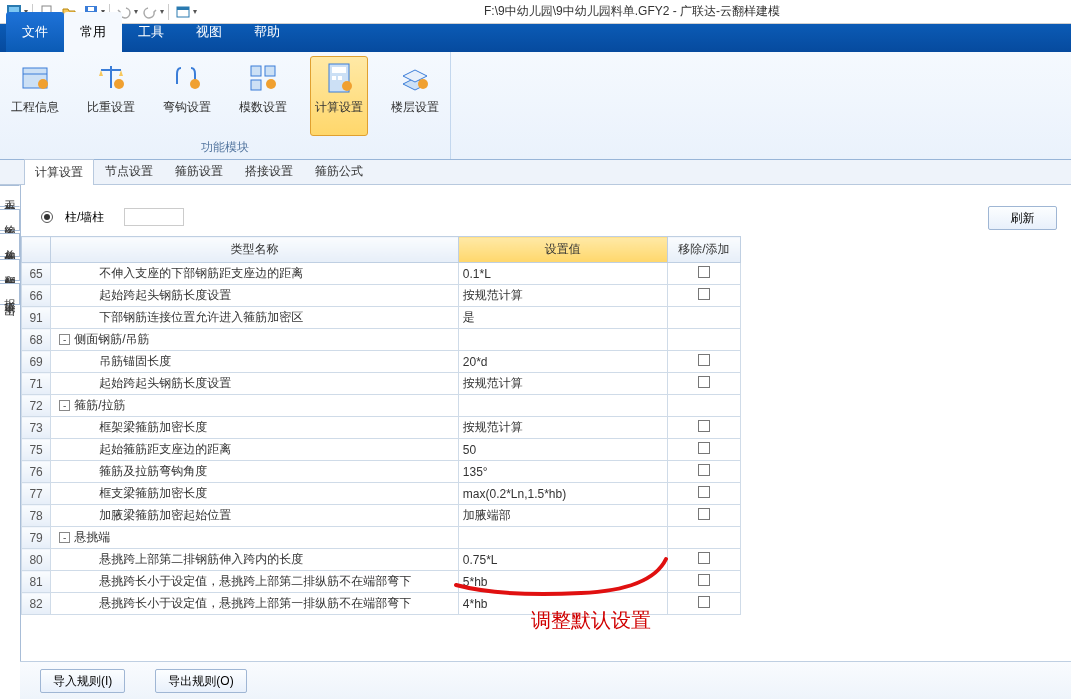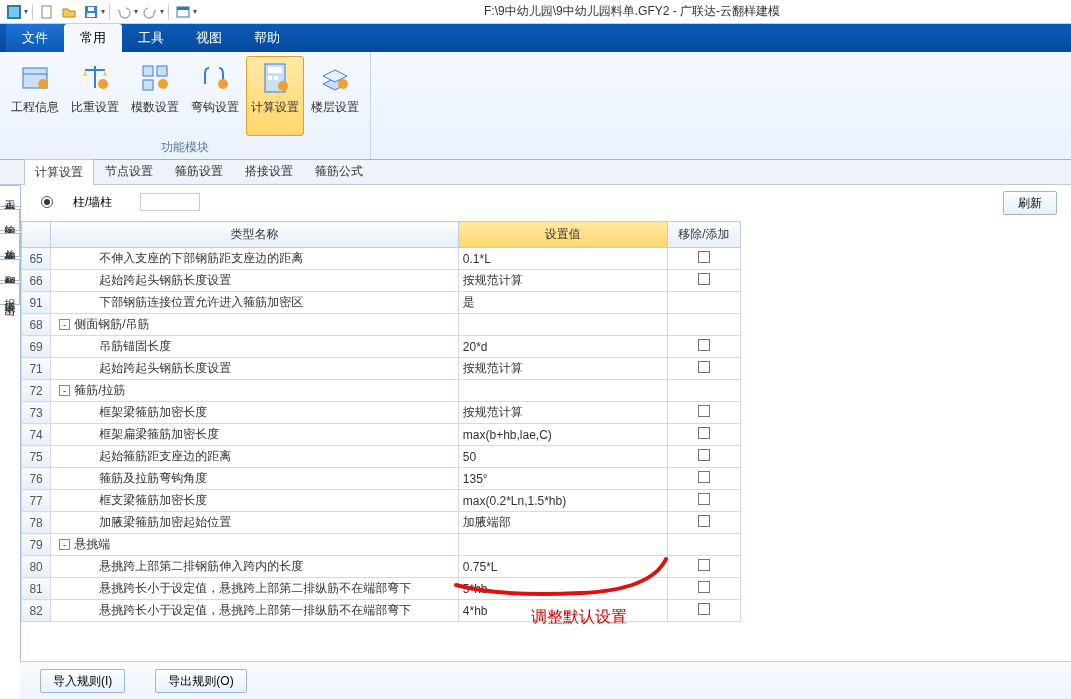--- a/index.html
+++ b/index.html
@@ -8,70 +8,70 @@
   
   .titlebar { height: 24px; background: #fff; display: flex; align-items: center; padding: 0 4px; border-bottom: 1px solid #d0d0d0; }
   .qat { display: flex; gap: 2px; align-items: center; }
   .qat-btn { width: 20px; height: 20px; display:flex; align-items:center; justify-content:center; cursor:pointer; }
   .qat-sep { width:1px; height:16px; background:#ccc; margin:0 2px; }
   .dropdown-arrow { font-size:8px; color:#555; margin-left:-2px; }
   .title-text { flex:1; text-align:center; color:#333; font-size:12px; }
   
   
   .menubar { height: 28px; background: linear-gradient(#0b5bb5,#064a9e); display:flex; align-items:flex-end; padding-left:6px; }
-  .menu-tab { padding: 5px 16px; color:#fff; cursor:pointer; font-size:13px; }
+  .menu-tab { padding: 11px 16px; color:#fff; cursor:pointer; font-size:13px; }
   .menu-tab.file { background:linear-gradient(#1e72d8,#0b5bb5); border-radius:3px 3px 0 0; }
   .menu-tab.active { background:#f5f9fe; color:#000; border-radius:3px 3px 0 0; }
 
   
   .ribbon { height: 108px; background: linear-gradient(#f5f9fe,#eaf2fc); border-bottom:1px solid #98b5d8; display:flex; }
   .ribbon-group { border-right:1px solid #c3d7ee; padding: 4px 6px 0 6px; display:flex; flex-direction:column; }
-  .ribbon-row { display:flex; gap:2px; flex:1; }
+  .ribbon-row { display:flex; gap:18px; flex:1; }
   .ribbon-btn { width:58px; display:flex; flex-direction:column; align-items:center; justify-content:flex-start; padding-top:4px; cursor:pointer; border:1px solid transparent; border-radius:3px; }
   .ribbon-btn.active { background: linear-gradient(#ffe9a6,#ffd76b); border-color:#e0a030; }
   .ribbon-icon { width:34px; height:34px; display:flex; align-items:center; justify-content:center; margin-bottom:4px; }
   .ribbon-label { font-size:12px; color:#333; text-align:center; }
   .ribbon-group-label { text-align:center; color:#5577a0; font-size:12px; padding:3px 0; }
 
   
   .subtab-bar { height:25px; background:#eef3fa; border-bottom:1px solid #b8c9de; display:flex; align-items:flex-end; padding-left:24px; gap:0; }
   .subtab { padding:4px 10px; border:1px solid transparent; border-bottom:none; cursor:pointer; color:#333; background:transparent; }
   .subtab.active { background:#fff; border-color:#b8c9de; position:relative; top:1px; }
 
   
   .left-rail { position:absolute; left:0; top:185px; width:20px; display:flex; flex-direction:column; }
   .rail-tab { writing-mode: vertical-rl; text-orientation: upright; background:#fff; border:1px solid #a8bdd7; border-left:none; padding:6px 2px; margin-bottom:2px; cursor:pointer; color:#333; font-size:11px; letter-spacing:2px; }
   .rail-tab.active { background:#fff; border-right:1px solid #fff; }
 
   
   .main { position:absolute; left:20px; right:0; top:185px; bottom:0; background:#fff; border-left:1px solid #a8bdd7; display:flex; flex-direction:column; }
-  .option-row { padding:8px 20px; display:flex; align-items:center; gap:20px; background:#fff; }
+  .option-row { padding:8px 20px; display:flex; align-items:center; gap:12px; background:#fff;margin-top:15px; }
   .radio { width:12px; height:12px; border:1px solid #555; border-radius:50%; display:inline-block; position:relative; }
   .radio.checked::after { content:""; position:absolute; left:2px; top:2px; width:6px; height:6px; background:#333; border-radius:50%; }
-  .refresh-btn { position:absolute; right:14px; top:6px; width:54px; height:24px; background:linear-gradient(#fcfeff,#e8f0fb); border:1px solid #9fb6d4; border-radius:2px; cursor:pointer; text-align:center; line-height:22px; }
+  .refresh-btn { position:absolute; right:14px; top:6px; width:69px; height:24px; background:linear-gradient(#fcfeff,#e8f0fb); border:1px solid #9fb6d4; border-radius:2px; cursor:pointer; text-align:center; line-height:22px; }
 
   
   .table-wrap { flex:1; overflow:hidden; margin:2px 0 0 0; }
   table.grid { border-collapse:collapse; width:720px; table-layout:fixed; }
   table.grid th { background:linear-gradient(#fafcfe,#e6eef8); border:1px solid #bfcfe2; padding:4px 2px; font-weight:normal; color:#333; text-align:center; }
   table.grid th.val { background:linear-gradient(#ffe9a6,#ffd76b); }
   table.grid td { border:1px solid #cfdbe8; padding:2px 4px; height:18px; color:#333; background:#fff; }
   table.grid td.rownum { background:linear-gradient(#fafcfe,#e6eef8); text-align:center; color:#555; width:28px; }
   table.grid td.name { width:390px; }
   table.grid td.val { width:200px; }
   table.grid td.chk { width:70px; text-align:center; }
   .tree-toggle { display:inline-block; width:11px; height:11px; border:1px solid #888; text-align:center; line-height:9px; font-size:10px; margin-right:4px; color:#555; background:#fff; }
   .indent-1 { padding-left: 8px !important; }
   .indent-3 { padding-left: 48px !important; }
   .chkbox { display:inline-block; width:12px; height:12px; border:1px solid #777; background:#fff; }
   td.name, td.val { overflow:hidden; white-space:nowrap; text-overflow:clip; }
 
   
   .hint-row { padding:6px 10px; color:#333; }
-  .annot { position:absolute; color:#d00000; font-size:16px; }
+  .annot { position:absolute; color:#d00000; font-size:20px; }
   
   
   .bottom-bar { position:absolute; left:20px; right:0; bottom:0; height:38px; border-top:1px solid #bfcfe2; background:linear-gradient(#f9fbfe,#eef4fb); display:flex; align-items:center; padding-left:20px; gap:30px; }
   .btn { height:24px; padding:0 12px; background:linear-gradient(#fcfeff,#e8f0fb); border:1px solid #9fb6d4; border-radius:2px; cursor:pointer; line-height:22px; }
   
   svg { display:block; }
 </style>
 </head>
 <body>
 
@@ -156,36 +156,36 @@
               <line x1="6" y1="8" x2="26" y2="8" stroke="#3b7dd8" stroke-width="2"></line>
               <path d="M4 14 L8 14 L6 8z M24 14 L28 14 L26 8z" fill="#f7c85e"></path>
               <circle cx="24" cy="22" r="5" fill="#f0a030"></circle>
             </svg>
           </div>
         <div class="ribbon-label">比重设置</div>
       </div>
       <div class="ribbon-btn">
         <div class="ribbon-icon">
             <svg width="32" height="32">
+              <path d="M10 6 Q6 6 6 12 L6 22 M20 6 Q24 6 24 12 L24 22" fill="none" stroke="#3b7dd8" stroke-width="2"></path>
+              <circle cx="24" cy="22" r="5" fill="#f0a030"></circle>
+            </svg>
+          </div>
+        <div class="ribbon-label">弯钩设置</div>
+      </div>
+      <div class="ribbon-btn">
+        <div class="ribbon-icon">
+            <svg width="32" height="32">
               <rect x="4" y="4" width="10" height="10" fill="#cce0f5" stroke="#3b7dd8"></rect>
               <rect x="18" y="4" width="10" height="10" fill="#cce0f5" stroke="#3b7dd8"></rect>
               <rect x="4" y="18" width="10" height="10" fill="#cce0f5" stroke="#3b7dd8"></rect>
               <circle cx="24" cy="22" r="5" fill="#f0a030"></circle>
             </svg>
           </div>
         <div class="ribbon-label">模数设置</div>
-      </div>
-      <div class="ribbon-btn">
-        <div class="ribbon-icon">
-            <svg width="32" height="32">
-              <path d="M10 6 Q6 6 6 12 L6 22 M20 6 Q24 6 24 12 L24 22" fill="none" stroke="#3b7dd8" stroke-width="2"></path>
-              <circle cx="24" cy="22" r="5" fill="#f0a030"></circle>
-            </svg>
-          </div>
-        <div class="ribbon-label">弯钩设置</div>
       </div>
       <div class="ribbon-btn active">
         <div class="ribbon-icon">
             <svg width="32" height="32">
               <rect x="6" y="2" width="20" height="28" fill="#cce0f5" stroke="#3b7dd8"></rect>
               <rect x="9" y="5" width="14" height="6" fill="#fff"></rect>
               <rect x="9" y="14" width="4" height="4" fill="#fff"></rect>
               <rect x="15" y="14" width="4" height="4" fill="#fff"></rect>
               <circle cx="24" cy="24" r="5" fill="#f0a030"></circle>
             </svg>
@@ -284,26 +284,20 @@
             <td class="val"></td>
             <td class="chk"></td>
           </tr>
           <tr>
             <td class="rownum">73</td>
             <td class="name indent-3"><span>框架梁箍筋加密长度</span></td>
             <td class="val">按规范计算</td>
             <td class="chk"><span class="chkbox"></span></td>
           </tr>
           <tr>
-            <td class="rownum">74</td>
-            <td class="name indent-3"><span>框架扁梁箍筋加密长度</span></td>
-            <td class="val">max(b+hb,lae,C)</td>
-            <td class="chk"><span class="chkbox"></span></td>
-          </tr>
-          <tr>
             <td class="rownum">75</td>
             <td class="name indent-3"><span>起始箍筋距支座边的距离</span></td>
             <td class="val">50</td>
             <td class="chk"><span class="chkbox"></span></td>
           </tr>
           <tr>
             <td class="rownum">76</td>
             <td class="name indent-3"><span>箍筋及拉筋弯钩角度</span></td>
             <td class="val">135°</td>
             <td class="chk"><span class="chkbox"></span></td>

